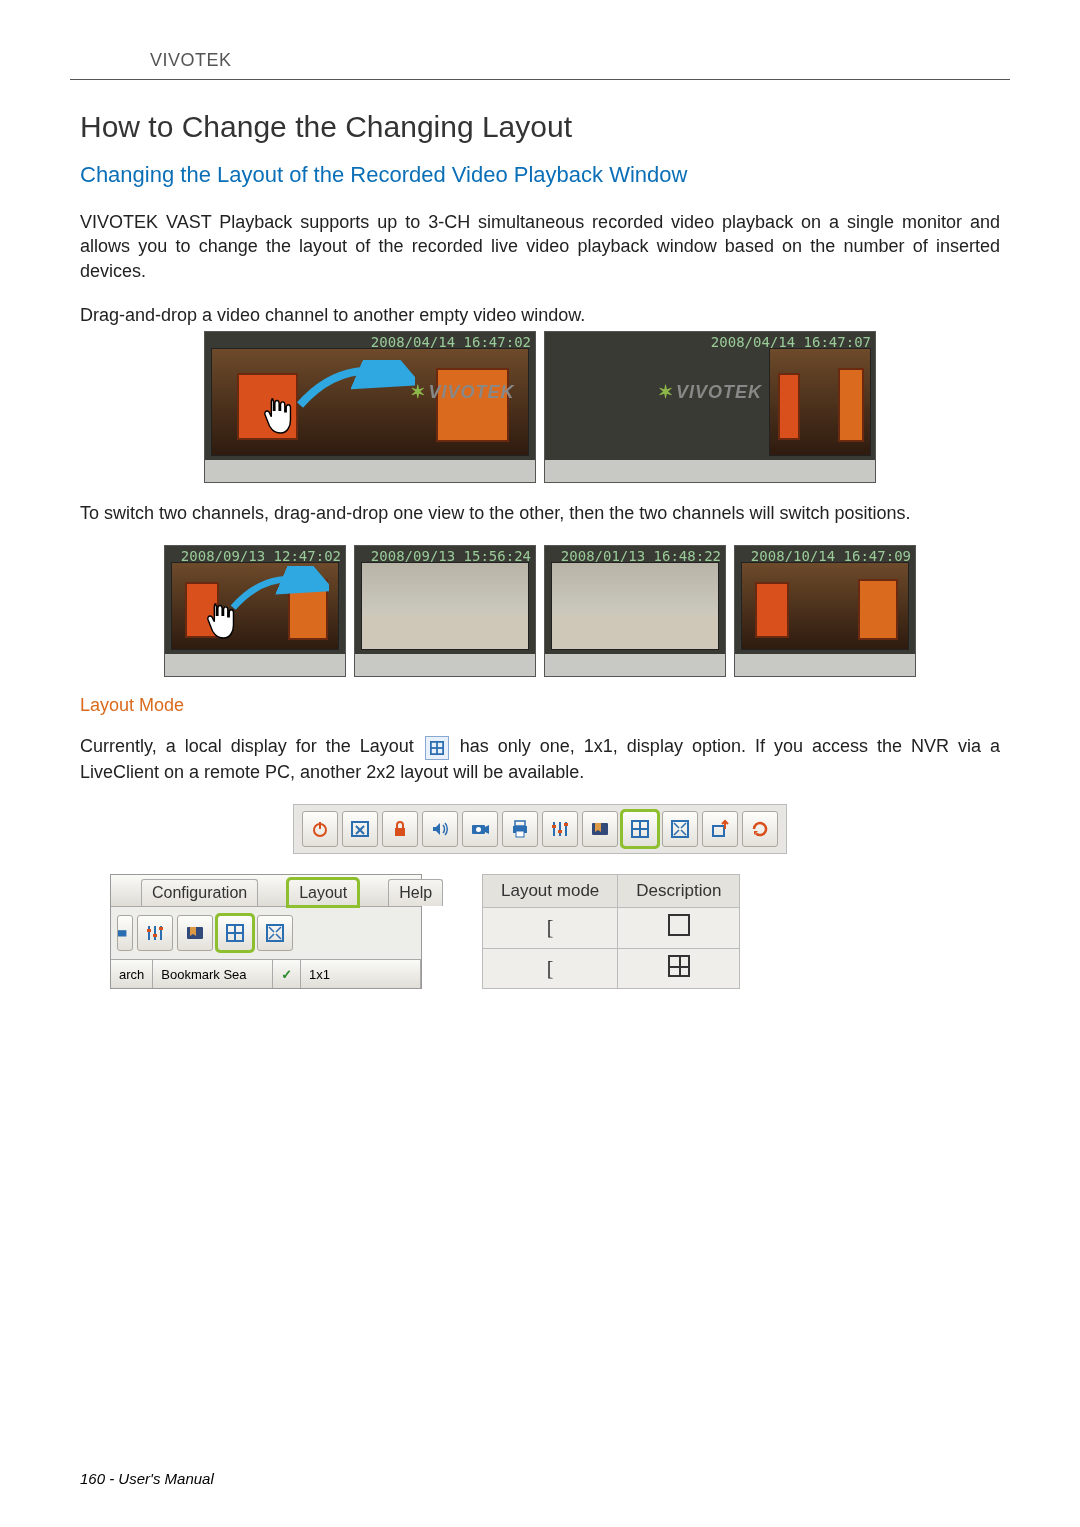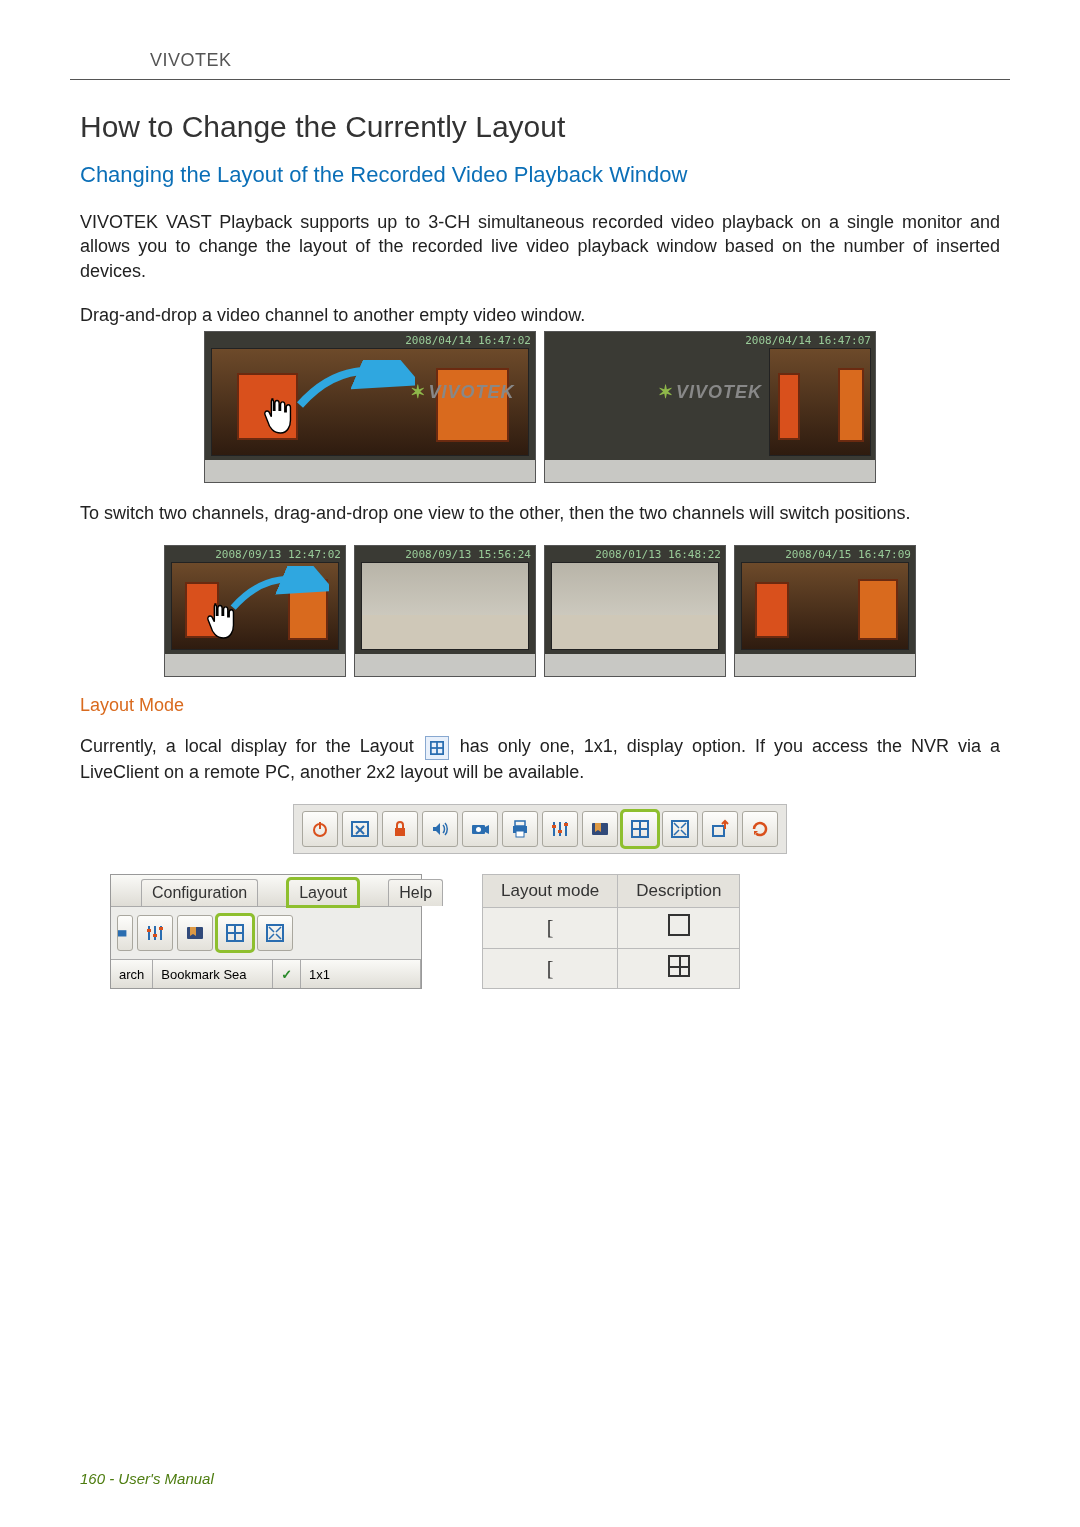--- a/index.html
+++ b/index.html
@@ -68,21 +68,21 @@
 
   .vidblock {
     background: #3a3a34;
     border: 1px solid #555;
     position: relative;
     overflow: hidden;
   }
   .vidblock .timestamp {
     position: absolute;
     top: 2px; right: 4px;
-    font-size: 11px;
+    font-size: 14px;
     color: #9c9;
     font-family: monospace;
   }
   .vidblock .footer {
     position:absolute; bottom:0; left:0; right:0;
     height:22px; background:#c8c8c4;
   }
   .vidblock .scene {
     position:absolute; top:16px; left:6px; right:6px; bottom:26px;
     background: linear-gradient(#6b4b30,#3a2a1a);
@@ -208,21 +208,21 @@
   }
   .grid-icon.g2::before {
     content:""; position:absolute; left:50%; top:-2px; bottom:-2px; width:2px; background:#333;
   }
   .grid-icon.g2::after {
     content:""; position:absolute; top:50%; left:-2px; right:-2px; height:2px; background:#333;
   }
 
   .footer-pg {
     position:absolute; bottom:40px; left:80px;
-    font-size:15px; color:#4d7c0f; font-style:italic;
+    font-size:15px; color:#000000; font-style:italic;
   }
 
   .inline-icon {
     display:inline-flex; width:22px; height:22px;
     border:1px solid #88a8d0; background:#e8f0fb;
     align-items:center; justify-content:center;
     vertical-align:middle;
     margin:0 2px;
   }
   .inline-icon svg{ width:14px; height:14px; }
@@ -230,21 +230,21 @@
 </style>
 </head>
 <body>
 
 <div class="page">
   <div class="header-bar">
     <span class="brand">VIVOTEK</span>
   </div>
 
   <div class="content">
-    <h1 class="title">How to Change the Currently Layout</h1>
+    <h1 class="title">How to Change the Changing Layout</h1>
     <h2 class="sub">Changing the Layout of the Recorded Video Playback Window</h2>
     <p class="body">VIVOTEK VAST Playback supports up to 3-CH simultaneous recorded video playback on a single monitor and allows you to change the layout of the recorded live video playback window based on the number of inserted devices.</p>
 
     <p class="body" style="text-align:left;margin-bottom:0;">Drag-and-drop a video channel to another empty video window.</p>
 
     <div class="fig-row two">
       <div class="vidblock">
         <span class="timestamp">2008/04/14 16:47:02</span>
         <div class="scene room"></div>
         <div class="footer"></div>
@@ -300,21 +300,21 @@
         <span class="timestamp">2008/09/13 15:56:24</span>
         <div class="scene hall"></div>
         <div class="footer"></div>
       </div>
       <div class="vidblock">
         <span class="timestamp">2008/01/13 16:48:22</span>
         <div class="scene hall"></div>
         <div class="footer"></div>
       </div>
       <div class="vidblock">
-        <span class="timestamp">2008/04/15 16:47:09</span>
+        <span class="timestamp">2008/10/14 16:47:09</span>
         <div class="scene room"></div>
         <div class="footer"></div>
       </div>
     </div>
 
     <h3 class="section">Layout Mode</h3>
     <p class="body" style="text-align:justify;">
       <span>Currently, a local display for the Layout </span>
       <span class="inline-icon">
         <svg viewBox="0 0 16 16">

